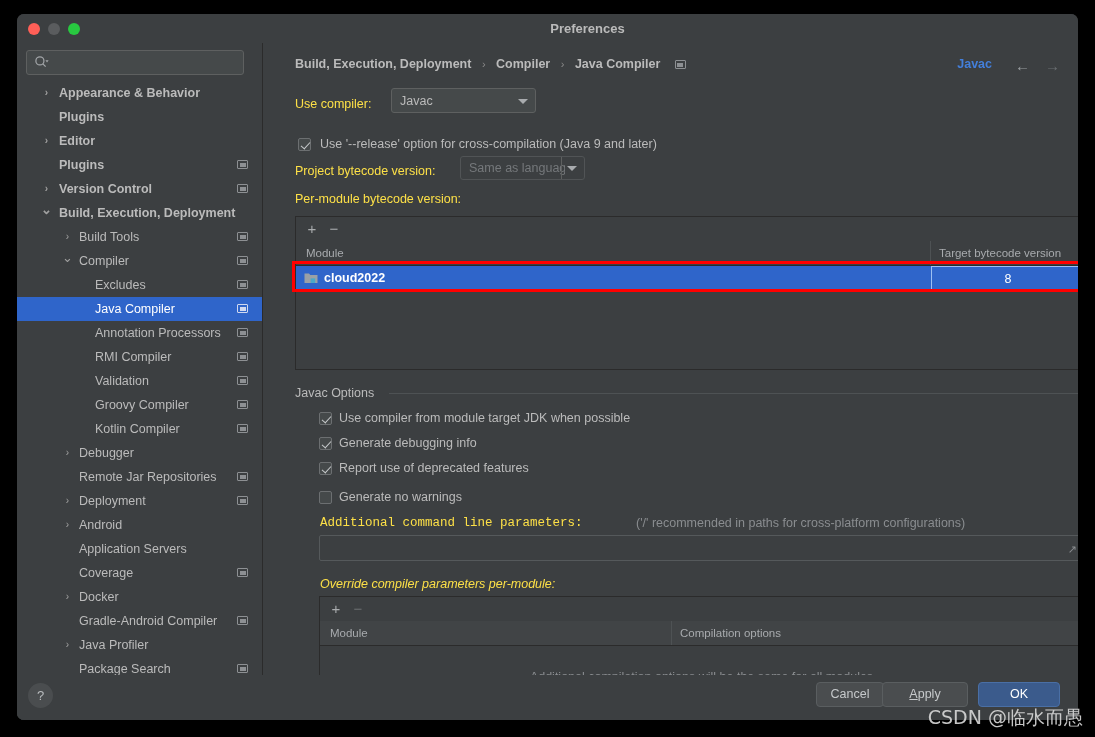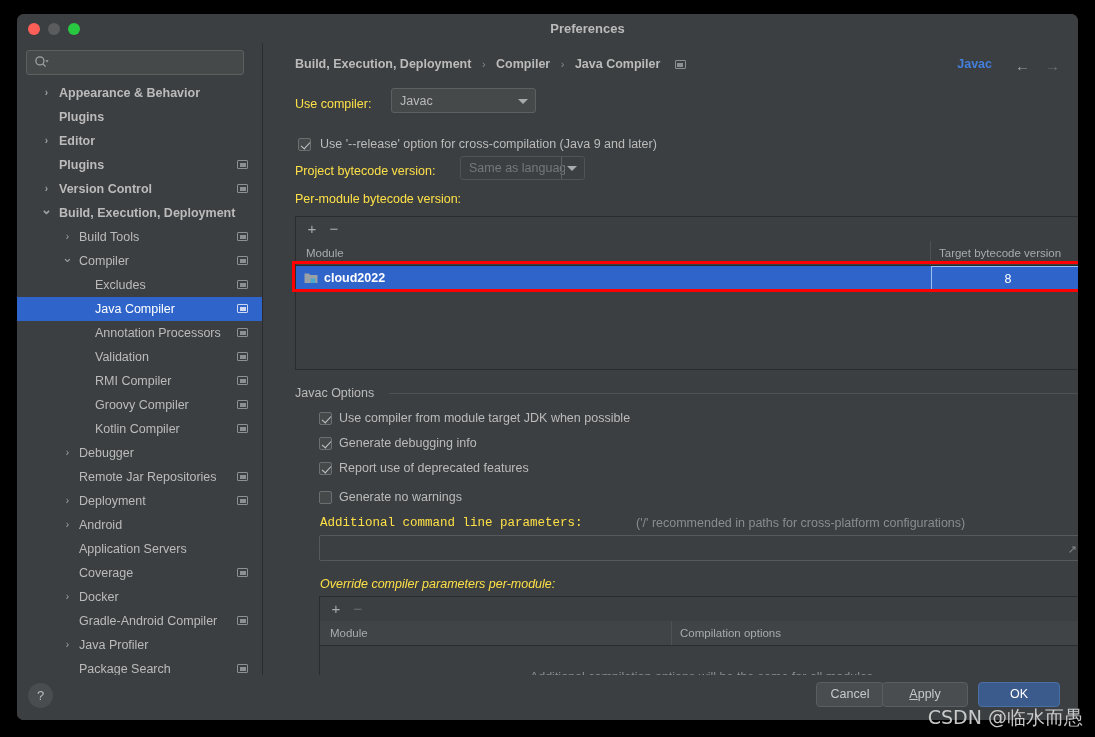--- a/index.html
+++ b/index.html
@@ -242,25 +242,25 @@
           </div>
           <div class="tnode l2 sel">
             <span class="lbl">Java Compiler</span>
             <span class="cfgicon"></span>
           </div>
           <div class="tnode l2">
             <span class="lbl">Annotation Processors</span>
             <span class="cfgicon"></span>
           </div>
           <div class="tnode l2">
+            <span class="lbl">RMI Compiler</span>
+            <span class="cfgicon"></span>
+          </div>
+          <div class="tnode l2">
             <span class="lbl">Validation</span>
-            <span class="cfgicon"></span>
-          </div>
-          <div class="tnode l2">
-            <span class="lbl">RMI Compiler</span>
             <span class="cfgicon"></span>
           </div>
           <div class="tnode l2">
             <span class="lbl">Groovy Compiler</span>
             <span class="cfgicon"></span>
           </div>
           <div class="tnode l2">
             <span class="lbl">Kotlin Compiler</span>
             <span class="cfgicon"></span>
           </div>

